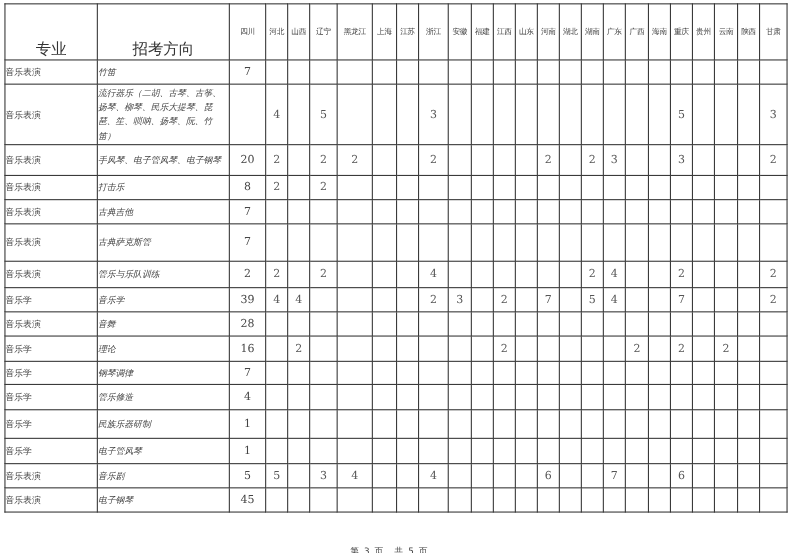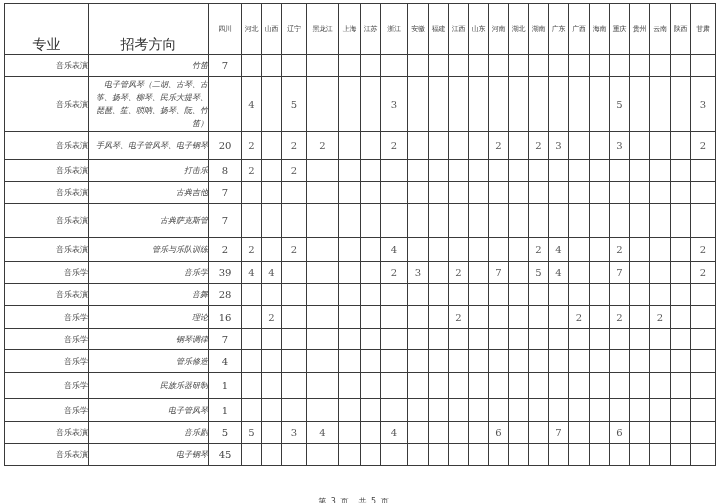--- a/index.html
+++ b/index.html
@@ -3,21 +3,21 @@
 <meta charset="utf-8">
 <style>
   html, body { margin:0; padding:0; background:#ffffff; }
   body { width:720px; height:503px; position:relative; overflow:hidden;
          font-family:"DejaVu Serif","Liberation Serif",serif; color:#333; }
   table.grid { position:absolute; left:4px; top:3px; border-collapse:collapse; table-layout:fixed; }
   table.grid td, table.grid th { border:1.2px solid #3a3a3a; padding:0; overflow:hidden; }
   th { font-weight:normal; }
   th.major, th.dir { font-family:"DejaVu Sans","Liberation Sans",sans-serif; font-size:14px; vertical-align:bottom; padding-bottom:6px; color:#333; }
   th.prov { font-family:"DejaVu Sans","Liberation Sans",sans-serif; font-size:7px; vertical-align:middle; text-align:center; color:#444; letter-spacing:-0.3px; }
-  td.major, td.dir { font-family:"DejaVu Sans","Liberation Sans",sans-serif; font-size:8px; text-align:right; padding-left:3px; vertical-align:middle; color:#444; }
+  td.major, td.dir { font-family:"DejaVu Sans","Liberation Sans",sans-serif; font-size:8px; text-align:left; padding-left:3px; vertical-align:middle; color:#444; }
   td.dir { line-height:13px; padding-right:3px;font-style:italic; }
   td.num { text-align:center; vertical-align:middle; font-size:10px; color:#555; }
   td.total { text-align:center; vertical-align:middle; font-size:10px; color:#444; }
   .footer { position:absolute; left:0; width:708px; top:496px; text-align:center; font-family:"DejaVu Sans","Liberation Sans",sans-serif; font-size:8px; color:#444; letter-spacing:1px; }
 </style>
 </head>
 <body>
 
 <table class="grid">
   <colgroup>
@@ -99,21 +99,21 @@
         <td class="num"></td>
         <td class="num"></td>
         <td class="num"></td>
         <td class="num"></td>
         <td class="num"></td>
         <td class="num"></td>
         <td class="num"></td>
       </tr>
       <tr style="height: 55px;">
         <td class="major">音乐表演</td>
-        <td class="dir">电子管风琴（二胡、古琴、古筝、扬琴、柳琴、民乐大提琴、琵琶、笙、唢呐、扬琴、阮、竹笛）</td>
+        <td class="dir">流行器乐（二胡、古琴、古筝、扬琴、柳琴、民乐大提琴、琵琶、笙、唢呐、扬琴、阮、竹笛）</td>
         <td class="total"></td>
         <td class="num">4</td>
         <td class="num"></td>
         <td class="num">5</td>
         <td class="num"></td>
         <td class="num"></td>
         <td class="num"></td>
         <td class="num">3</td>
         <td class="num"></td>
         <td class="num"></td>

